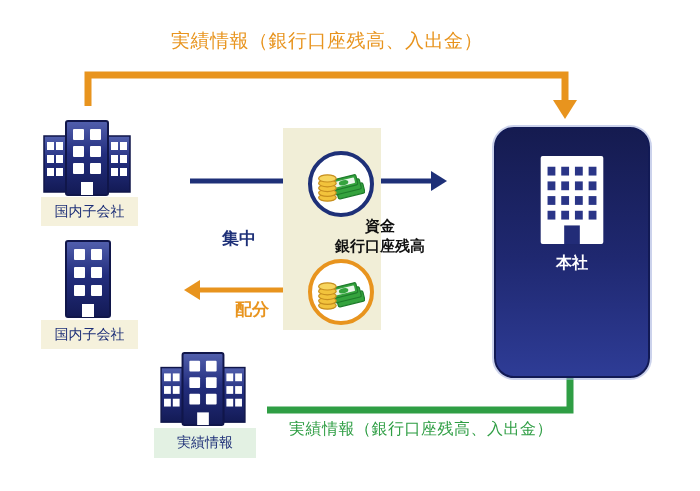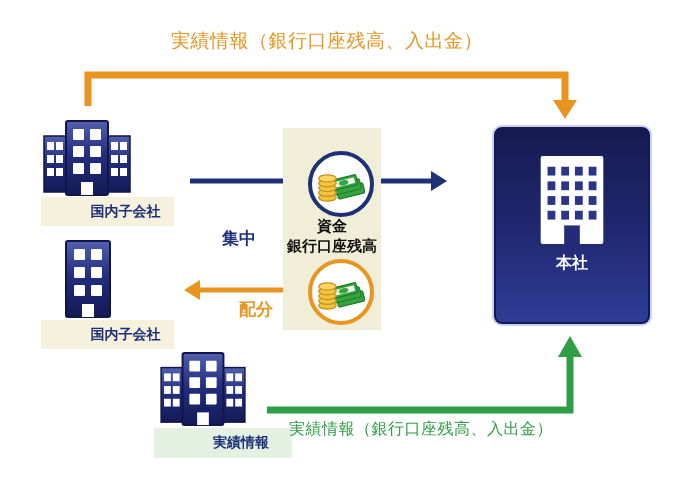--- a/index.html
+++ b/index.html
@@ -21,40 +21,40 @@
   #bottom-flow-label{left:267px;top:419px;width:308px;font-size:16px;color:var(--green);}
 
   #pooling-panel{left:283px;top:128px;width:98px;height:202px;background:var(--cream);}
   .pool-circle{
     position:absolute;width:58px;height:58px;border-radius:50%;
     background:#fff;display:flex;align-items:center;justify-content:center;
   }
   #pool-circle-top{left:308px;top:151px;border:4px solid var(--navy);}
   #pool-circle-bottom{left:308px;top:259px;border:4px solid var(--orange);}
   #pooling-label{left:283px;top:216px;width:98px;text-align:center;color:#111;
-    font-weight:bold;font-size:15px;line-height:20px;}
+    font-weight:bold;font-size:15px;line-height:20px;padding-left:48px;}
 
   .dir-label{font-weight:bold;font-size:17px;}
   #concentration-label{left:207px;top:194px;width:64px;text-align:center;color:var(--navy);margin-top:33px;}
-  #distribution-label{left:209px;top:298px;width:64px;text-align:right;color:var(--orange);}
+  #distribution-label{left:220px;top:298px;width:64px;text-align:center;color:var(--orange);}
 
   .entity-label{
-    font-weight:bold;font-size:14px;color:var(--navy);
-    display:flex;align-items:center;justify-content:center;padding-left:36px;
+    font-weight:normal;font-size:14px;color:var(--navy);
+    display:flex;align-items:center;justify-content:center;
   }
   #label-domestic-1{left:41px;top:197px;width:97px;height:29px;background:var(--cream_label);}
   #label-domestic-2{left:41px;top:320px;width:97px;height:29px;background:var(--cream_label);}
   #label-overseas{left:154px;top:428px;width:102px;height:30px;background:var(--mint_label);}
 
   #building-domestic-1{left:43px;top:119px;}
   #building-domestic-2{left:64px;top:239px;}
   #building-overseas{left:157px;top:351px;}
 
   #hq-panel{
-    left:494px;top:127px;width:156px;height:197px;border-radius:8px;
+    left:494px;top:127px;width:156px;height:251px;border-radius:20px;
     background:linear-gradient(180deg,#151b50 0%,#1f2870 52%,#2e3c96 100%);
     border:2px solid #121a55;
     box-shadow:0 0 0 2px rgba(160,173,220,.55);
     display:flex;flex-direction:column;align-items:center;box-sizing:border-box;
     padding-top:26px;
   }
   #hq-title{color:#fff;font-weight:bold;font-size:16px;margin-top:8px;}
   #hq-subtitle{color:#fff;font-weight:bold;font-size:15px;margin-top:12px;letter-spacing:.5px;}
 </style>
 </head>

